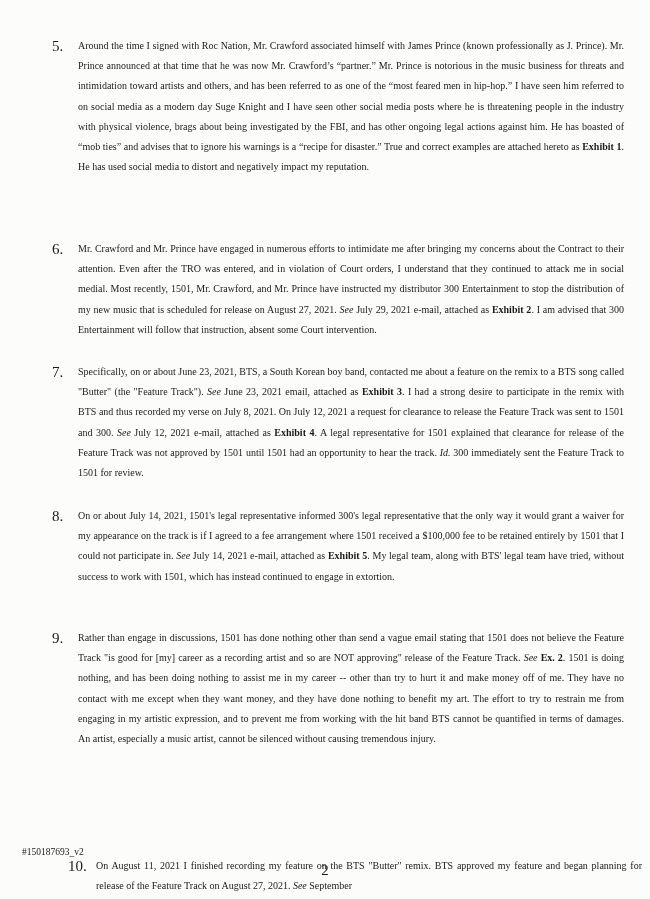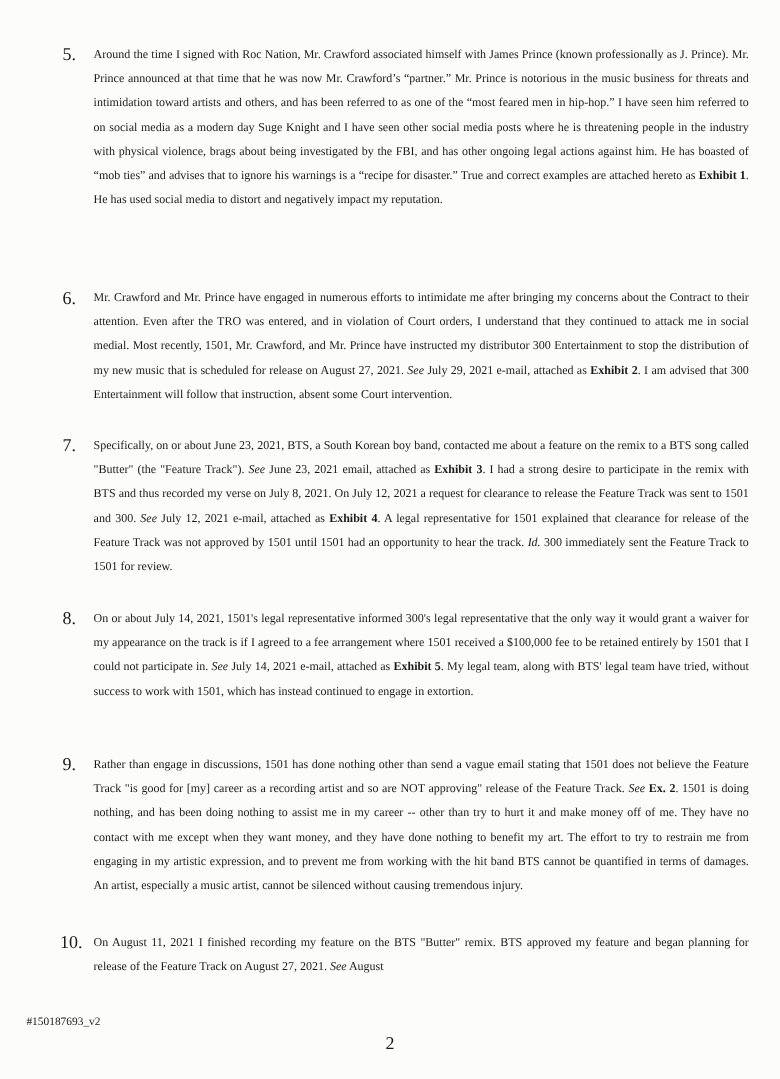--- a/index.html
+++ b/index.html
@@ -38,20 +38,20 @@
   <div class="item" style="top:506px;">
     <span class="num">8.</span>
     <div class="text"><span>On or about July 14, 2021, 1501's legal representative informed 300's legal representative that the only way it would grant a waiver for my appearance on the track is if I agreed to a fee arrangement where 1501 received a $100,000 fee to be retained entirely by 1501 that I could not participate in. </span><i>See</i><span> July 14, 2021 e-mail, attached as </span><b>Exhibit 5</b><span>. My legal team, along with BTS' legal team have tried, without success to work with 1501, which has instead continued to engage in extortion.</span></div>
   </div>
 
   <div class="item" style="top:628px;">
     <span class="num">9.</span>
     <div class="text"><span>Rather than engage in discussions, 1501 has done nothing other than send a vague email stating that 1501 does not believe the Feature Track "is good for [my] career as a recording artist and so are NOT approving" release of the Feature Track. </span><i>See</i><span> </span><b>Ex. 2</b><span>. 1501 is doing nothing, and has been doing nothing to assist me in my career -- other than try to hurt it and make money off of me. They have no contact with me except when they want money, and they have done nothing to benefit my art. The effort to try to restrain me from engaging in my artistic expression, and to prevent me from working with the hit band BTS cannot be quantified in terms of damages. An artist, especially a music artist, cannot be silenced without causing tremendous injury.</span></div>
   </div>
 
-  <div class="item" style="top:776px;">
+  <div class="item" style="top:856px;margin-left:18px;">
     <span class="num two">10.</span>
-    <div class="text"><span>On August 11, 2021 I finished recording my feature on the BTS "Butter" remix. BTS approved my feature and began planning for release of the Feature Track on August 27, 2021. </span><i>See</i><span> August</span></div>
+    <div class="text"><span>On August 11, 2021 I finished recording my feature on the BTS "Butter" remix. BTS approved my feature and began planning for release of the Feature Track on August 27, 2021. </span><i>See</i><span> September</span></div>
   </div>
 
   <div class="page-num">2</div>
   <div class="doc-id">#150187693_v2</div>
 </div>
 
 </body></html>

